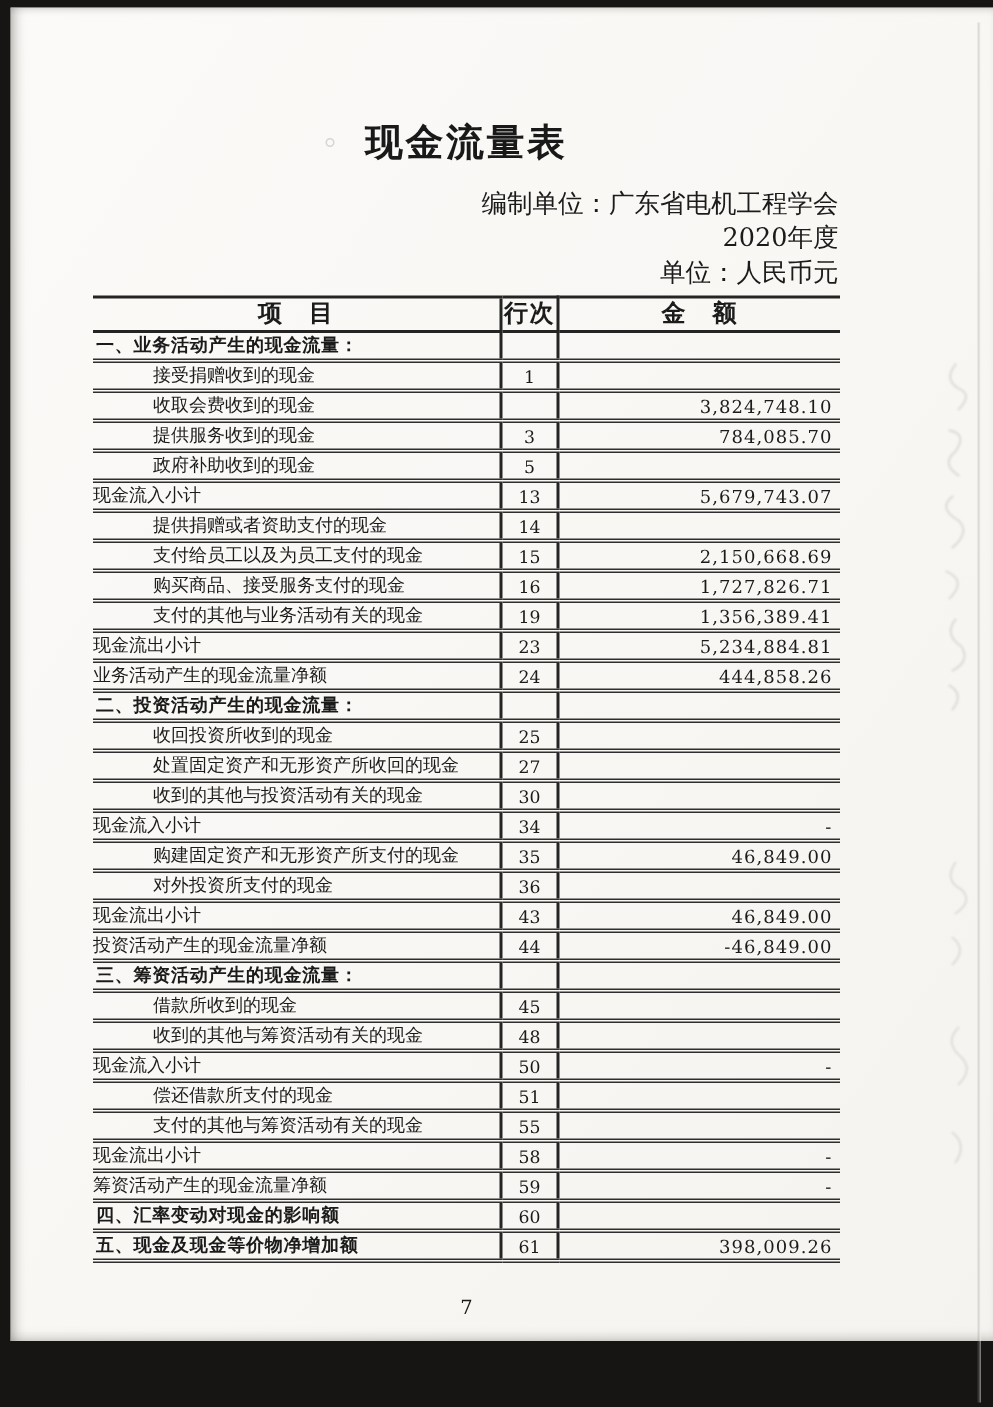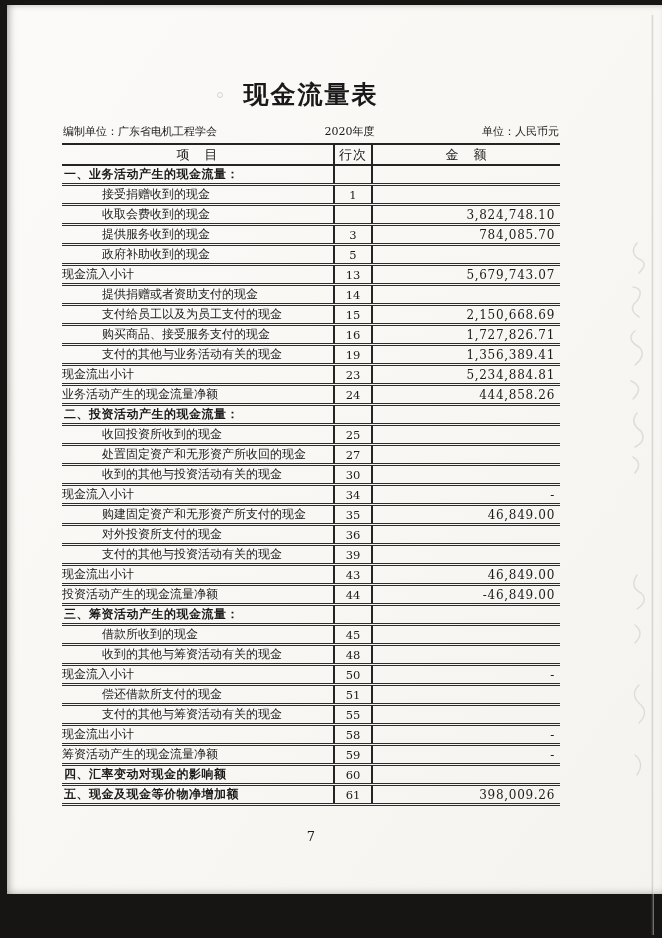--- a/index.html
+++ b/index.html
@@ -18,30 +18,30 @@
       inset 0 4px 6px -4px rgba(130,125,118,.35),
       inset 0 -7px 9px -7px rgba(120,115,108,.45);
   }
   .content { position:absolute; left:55px; top:0; width:498px; }
   .doc-title {
     margin:73px 0 0 0; text-align:center;
     font-size:25px; font-weight:bold; letter-spacing:2px; color:#191919;
   }
   .meta {
     display:flex; justify-content:space-between; align-items:flex-end;
-    margin-top:13px; font-size:11px; padding:0 1px;
+    margin-top:13px; font-size:17px; padding:0 1px;flex-direction:column;
   }
   table.cashflow {
     border-collapse:collapse; table-layout:fixed;
     width:498px; margin-top:4px;
   }
   col.c1 { width:272px; } col.c2 { width:38px; } col.c3 { width:188px; }
   thead th {
     border-top:2px solid #242424; border-bottom:2px solid #242424;
-    font-weight:normal; font-size:13px; height:21px; padding:0;
+    font-weight:bold; font-size:16px; height:21px; padding:0;
     letter-spacing:1px;
   }
   tbody td {
     border-bottom:3px double #2e2e2e;
     font-size:12px; height:16.8px; padding:0;
     white-space:nowrap; overflow:hidden;
   }
   th.c-line, td.c-line {
     border-left:2px solid #242424; border-right:2px solid #242424;
     text-align:center;
@@ -181,25 +181,20 @@
             <td class="c-amt">-</td>
           </tr>
           <tr class="item">
             <td class="c-item">购建固定资产和无形资产所支付的现金</td>
             <td class="c-line">35</td>
             <td class="c-amt">46,849.00</td>
           </tr>
           <tr class="item">
             <td class="c-item">对外投资所支付的现金</td>
             <td class="c-line">36</td>
-            <td class="c-amt"></td>
-          </tr>
-          <tr class="item">
-            <td class="c-item">支付的其他与投资活动有关的现金</td>
-            <td class="c-line">39</td>
             <td class="c-amt"></td>
           </tr>
           <tr class="sub">
             <td class="c-item">现金流出小计</td>
             <td class="c-line">43</td>
             <td class="c-amt">46,849.00</td>
           </tr>
           <tr class="sub">
             <td class="c-item">投资活动产生的现金流量净额</td>
             <td class="c-line">44</td>

